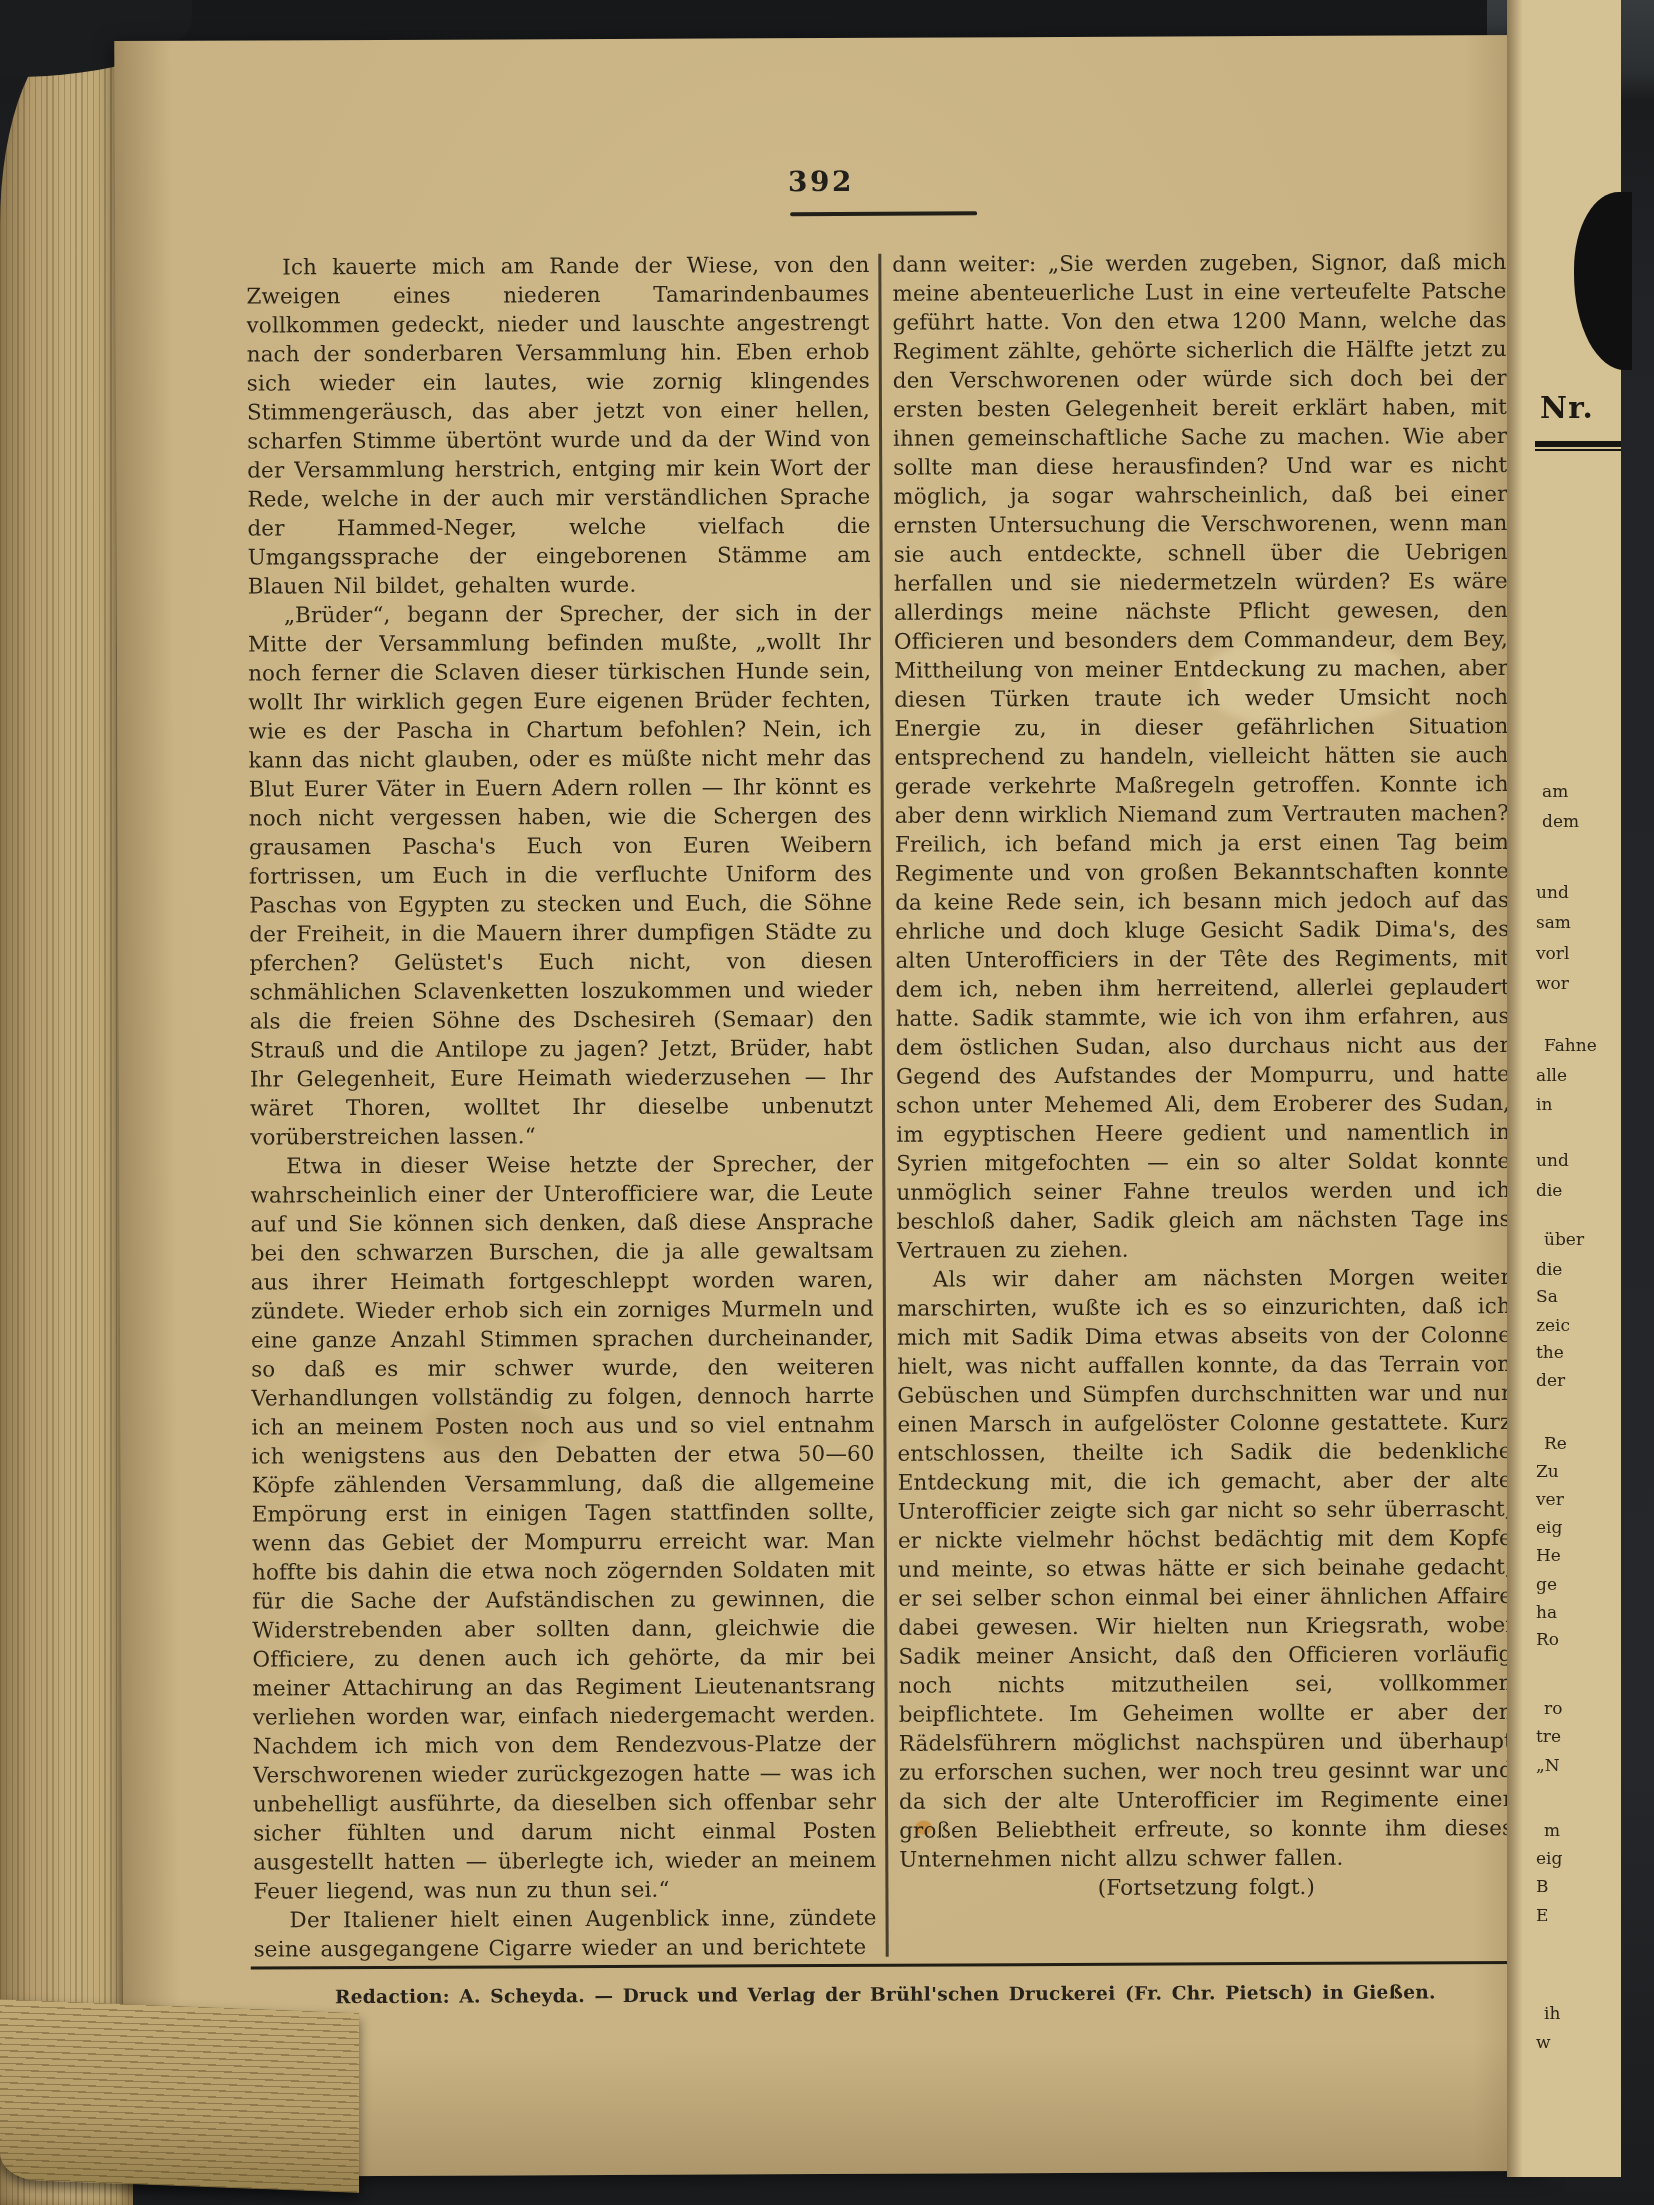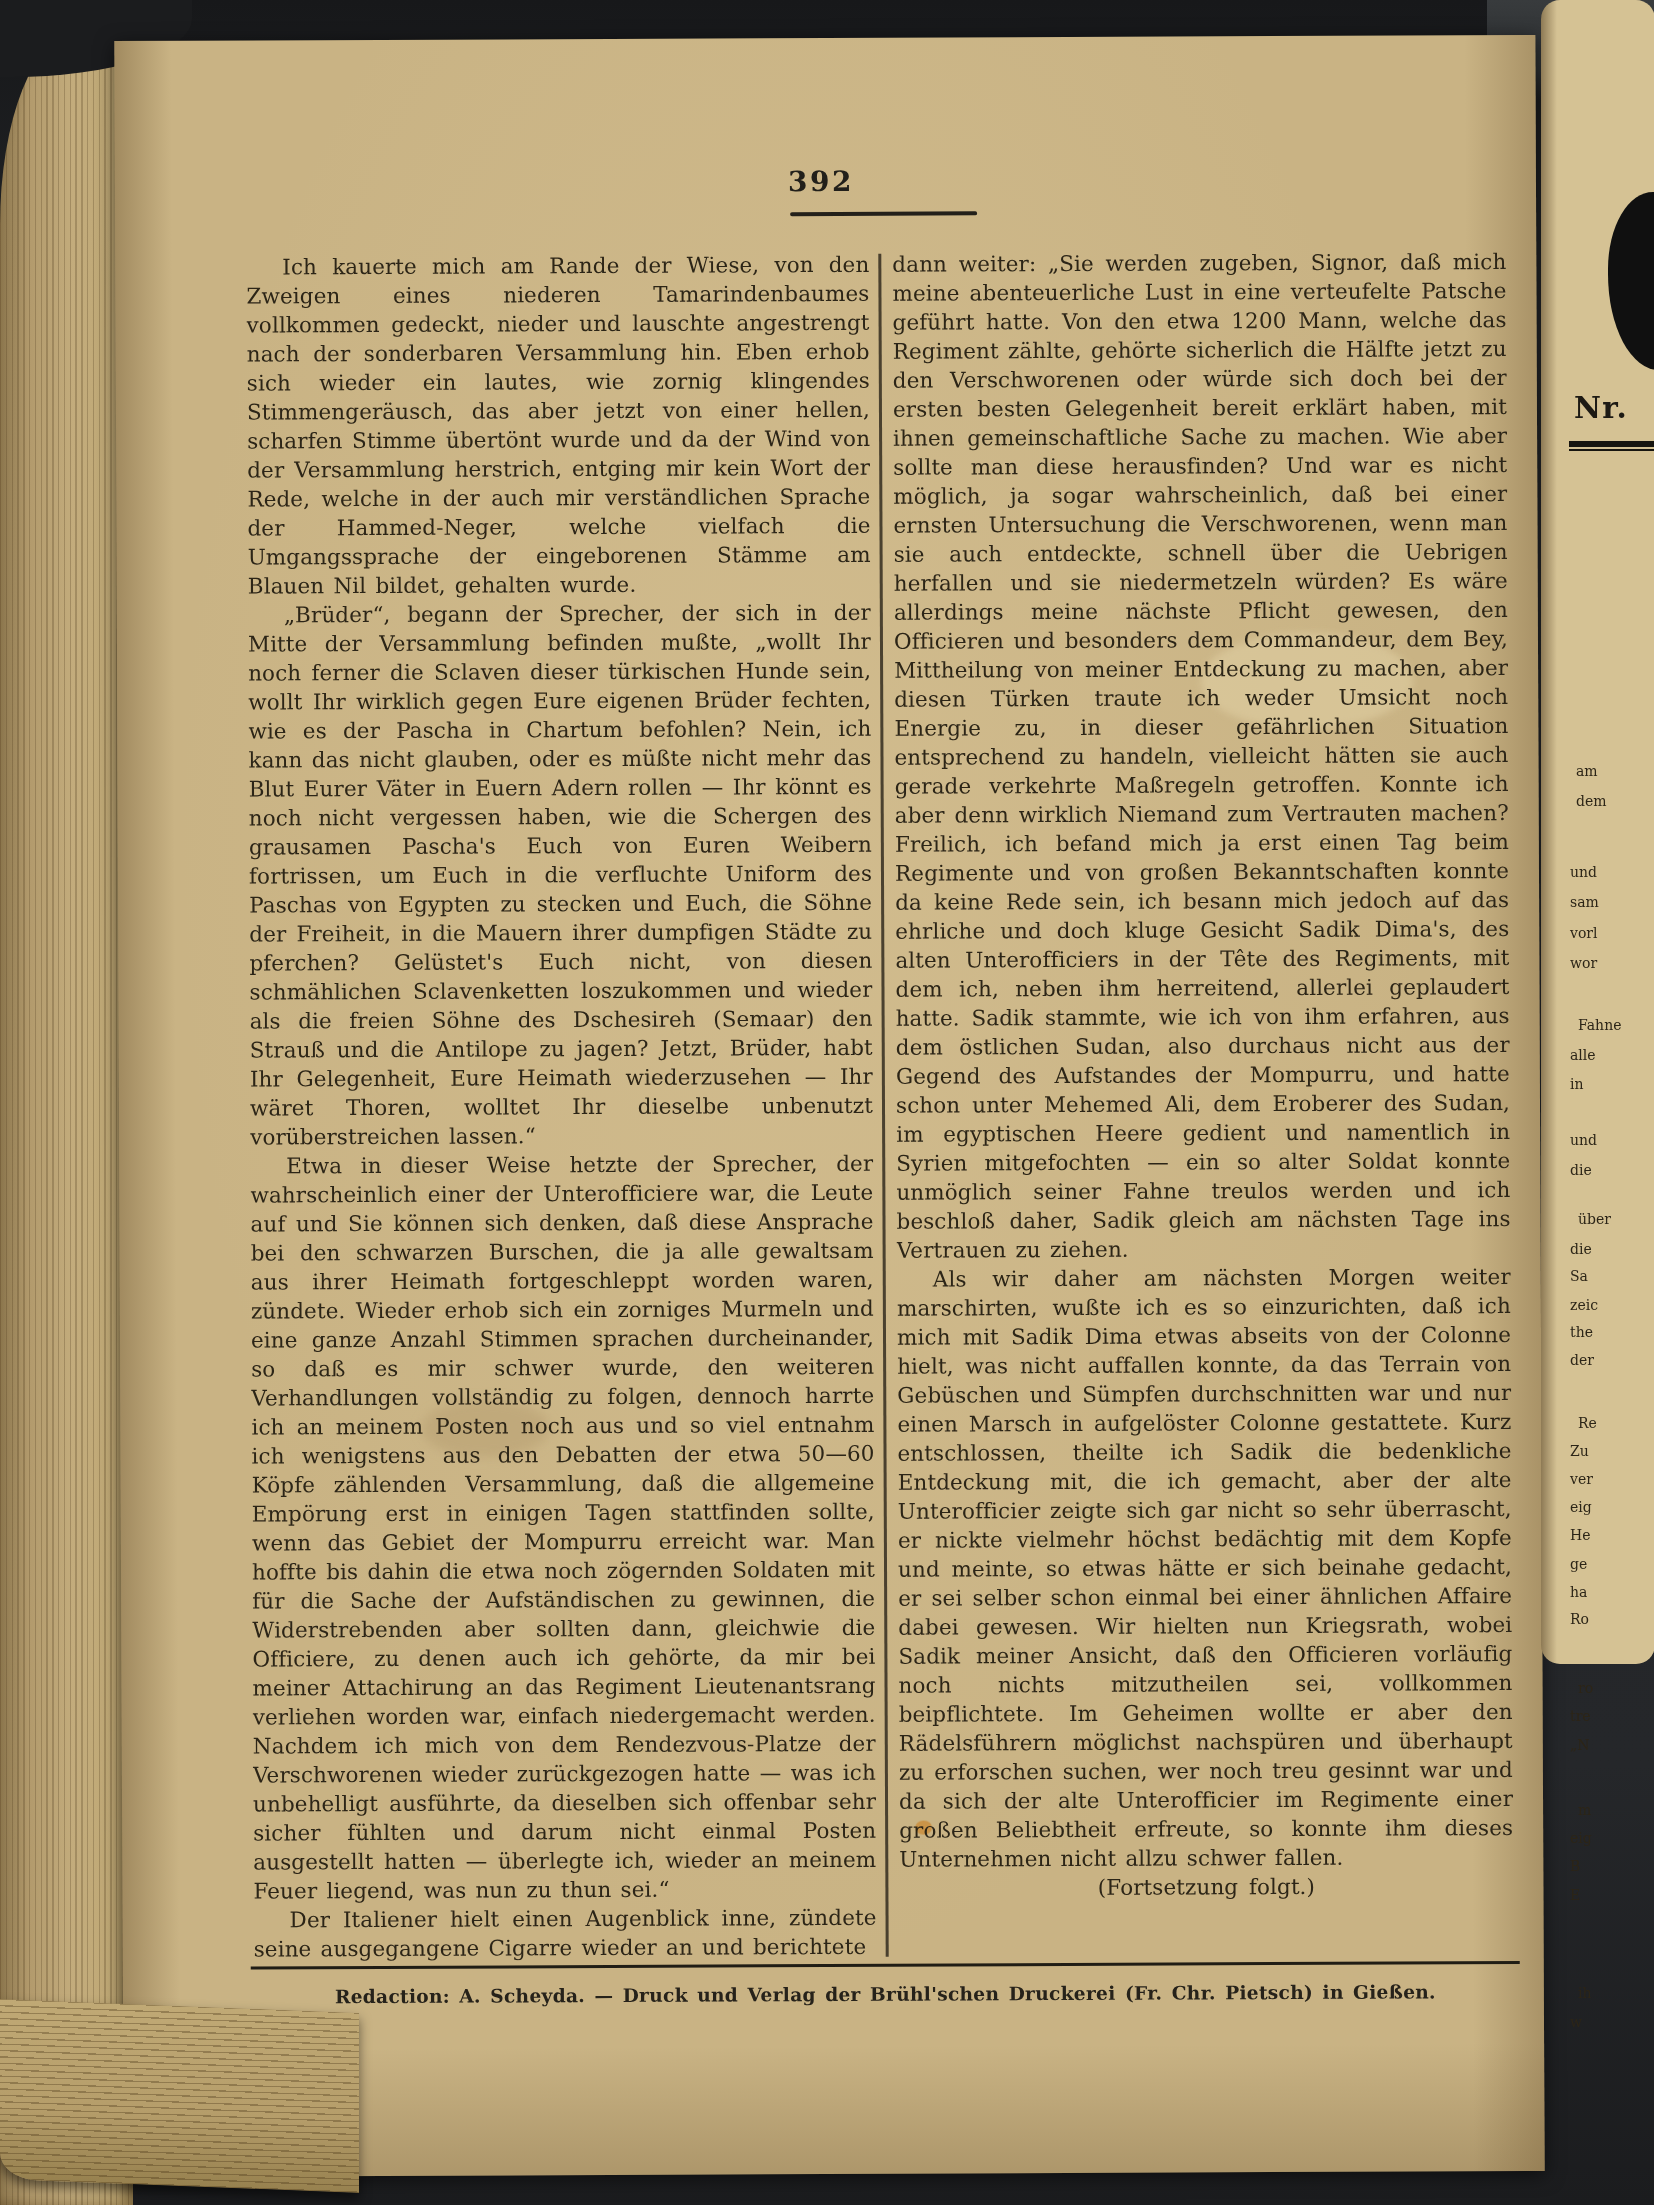--- a/index.html
+++ b/index.html
@@ -79,45 +79,44 @@
     position:absolute;left:128px;top:1926px;width:1269px;height:3.2px;
     background:#201d15;
   }
   .footer-line{
     position:absolute;left:128px;top:1946px;width:1269px;
     text-align:center;font-size:18.6px;font-weight:bold;color:#26221a;
     letter-spacing:0.3px;word-spacing:2.6px;
   }
   
   .page-next{
-    position:absolute;left:1541px;top:0;width:114px;height:1664px;
+    position:absolute;left:1507px;top:0;width:114px;height:2177px;
     background:
       linear-gradient(90deg, rgba(70,50,22,.5) 0%, rgba(0,0,0,0) 14%),
       #d5c294;
     color:#2c2517;
-    border-radius:19px;
   }
   .next-header{
     position:absolute;left:33px;top:390px;
     font-size:29.5px;font-weight:bold;color:#1d1a14;letter-spacing:1.3px;
   }
   .next-header-rule{
     position:absolute;left:28px;top:441px;width:86px;height:10.3px;
     background:
       linear-gradient(180deg,#17150f 0 5.8px, rgba(0,0,0,0) 5.8px 7.7px, #17150f 7.7px 9px);
   }
   .ornament{
     position:absolute;left:67px;top:192px;width:58px;height:178px;
     background:#101010;
     border-top-left-radius:45px 77px;
     border-bottom-left-radius:51px 96px;
   }
   .frag{
-    position:absolute;left:29px;font-size:14px;line-height:29px;
-    white-space:nowrap;color:#2c2517;
+    position:absolute;left:29px;font-size:17px;line-height:29px;
+    white-space:nowrap;color:#2c2517;margin-top:20px;
   }
   
   .corner-dark{
     position:absolute;left:1487px;top:0;width:168px;height:101px;
     background:linear-gradient(180deg,#383b3d 0%,#2c2f31 70%,rgba(44,47,49,0) 100%);
   }
 </style>
 </head>
 <body>
 

